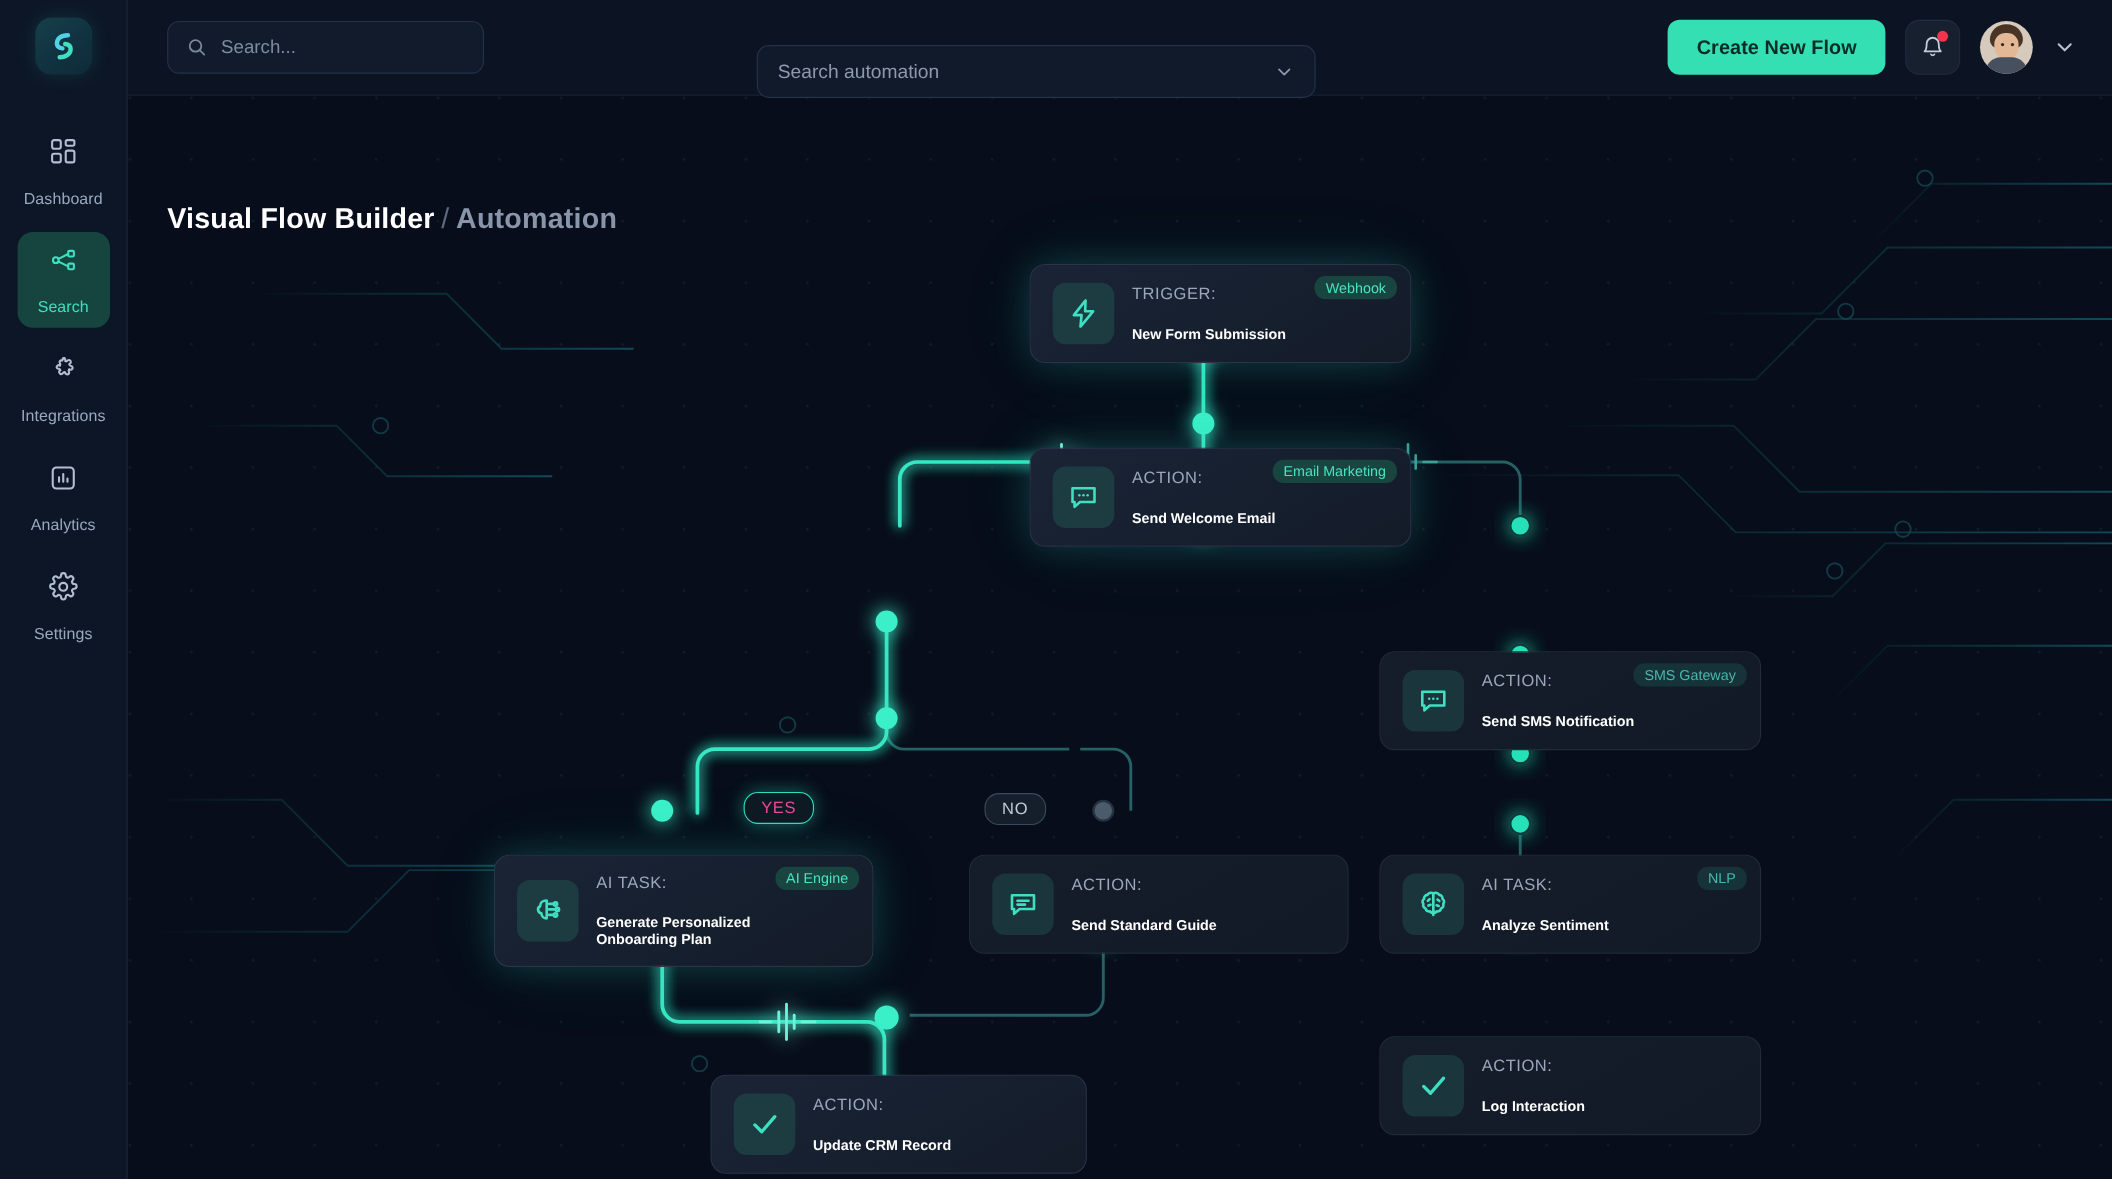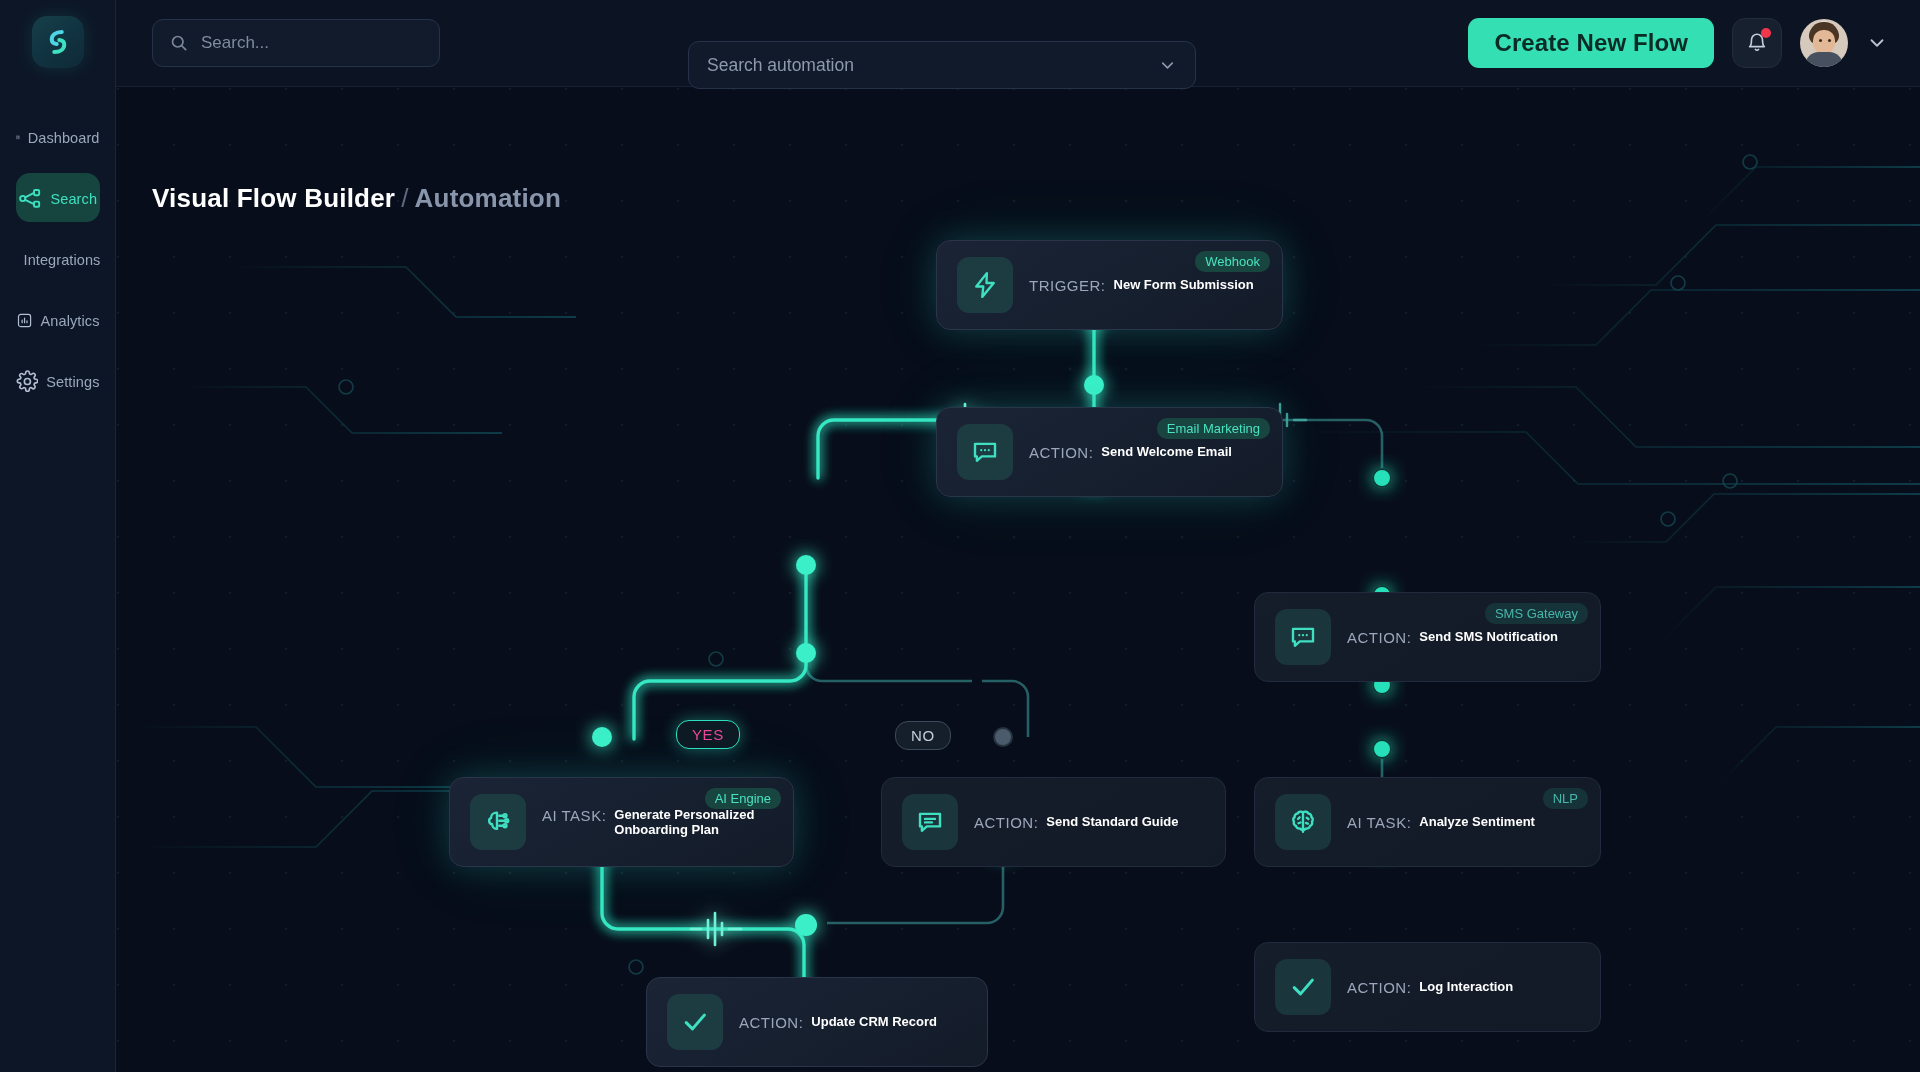--- a/index.html
+++ b/index.html
@@ -24,21 +24,21 @@
   .logo {
     width: 52px; height: 52px; border-radius: 15px;
     background: linear-gradient(145deg,#15404a 0%,#113240 55%,#0f2a38 100%);
     display: flex; align-items: center; justify-content: center;
     margin-bottom: 44px;
     box-shadow: 0 0 18px rgba(45,212,191,.14);
   }
   .nav { display: flex; flex-direction: column; align-items: center; gap: 12px; width: 100%; }
   .nav-item {
     width: 84px; padding: 12px 0 10px; border-radius: 14px;
-    display: flex; flex-direction: row; align-items: center; gap: 8px;
+    display: flex; flex-direction: column; align-items: center; gap: 22px;
     color: #9aa8bd; cursor: pointer;
   }
   .nav-item .nav-label { font-size: 14.5px; letter-spacing: .1px; }
   .nav-item svg { width: 27px; height: 27px; stroke: #b3bfd1; fill: none; stroke-width: 1.7; stroke-linecap: round; stroke-linejoin: round; }
   .nav-item.active { background: #16453f; color: #3ee0c0; }
   .nav-item.active svg { stroke: #3ee0c0; }
 
   
   .main {
     position: relative; flex: 1; height: 1072px;
@@ -64,21 +64,21 @@
     border: 1px solid #25324a; background: #101a2a;
     display: flex; align-items: center; justify-content: space-between;
     padding: 0 18px; margin-left: 248px; margin-top: 44px;
   }
   .automation-select .ph { color: #8e99ad; font-size: 17.5px; }
   .automation-select svg { width: 19px; height: 19px; stroke: #8e99ad; fill: none; stroke-width: 2; stroke-linecap: round; stroke-linejoin: round; }
   .topbar-right { margin-left: auto; display: flex; align-items: center; gap: 18px; }
   .btn-primary {
     height: 50px; padding: 0 26px; border-radius: 11px; border: 0;
     background: #35dfb4; color: #0b2b25;
-    font-size: 24px; font-weight: bold; font-family: inherit;
+    font-size: 18px; font-weight: bold; font-family: inherit;
     cursor: pointer; letter-spacing: .1px;
   }
   .bell-btn {
     position: relative; width: 50px; height: 50px; border-radius: 13px;
     background: #17202f; border: 1px solid #222c3f;
     display: flex; align-items: center; justify-content: center; cursor: pointer;
   }
   .bell-btn svg { width: 22px; height: 22px; stroke: #c3ccda; fill: none; stroke-width: 1.8; stroke-linecap: round; stroke-linejoin: round; }
   .bell-dot { position: absolute; top: 9px; right: 10px; width: 10px; height: 10px; border-radius: 50%; background: #f0354c; }
   .avatar {
@@ -121,21 +121,21 @@
     background: linear-gradient(150deg, #151d2b 0%, #121a27 100%);
     border: 1px solid #212b3d;
   }
   .node-icon {
     width: 56px; height: 56px; flex: 0 0 56px; border-radius: 12px;
     background: #1d3c42;
     display: flex; align-items: center; justify-content: center;
   }
   .node-icon.diamond { background: transparent; }
   .node-icon svg { width: 30px; height: 30px; stroke: #3fdfc2; fill: none; stroke-width: 1.9; stroke-linecap: round; stroke-linejoin: round; }
-  .node-text { display: flex; flex-direction: row; gap: 8px; padding-right: 6px; justify-content: flex-end; }
+  .node-text { display: flex; flex-direction: column; gap: 20px; padding-right: 6px; justify-content: flex-end; }
   .node-kind { font-size: 15px; color: #9ba7bb; letter-spacing: .5px; }
   .node-title { font-size: 13px; font-weight: bold; color: #ffffff; line-height: 1.18; }
   .node-badge {
     position: absolute; top: 10px; right: 12px;
     background: #18453f; color: #49e3c1;
     font-size: 13px; padding: 3px 10px; border-radius: 10px; white-space: nowrap;
   }
   .node-badge.dim { background: #17333a; color: #47b7ab; }
 
   

